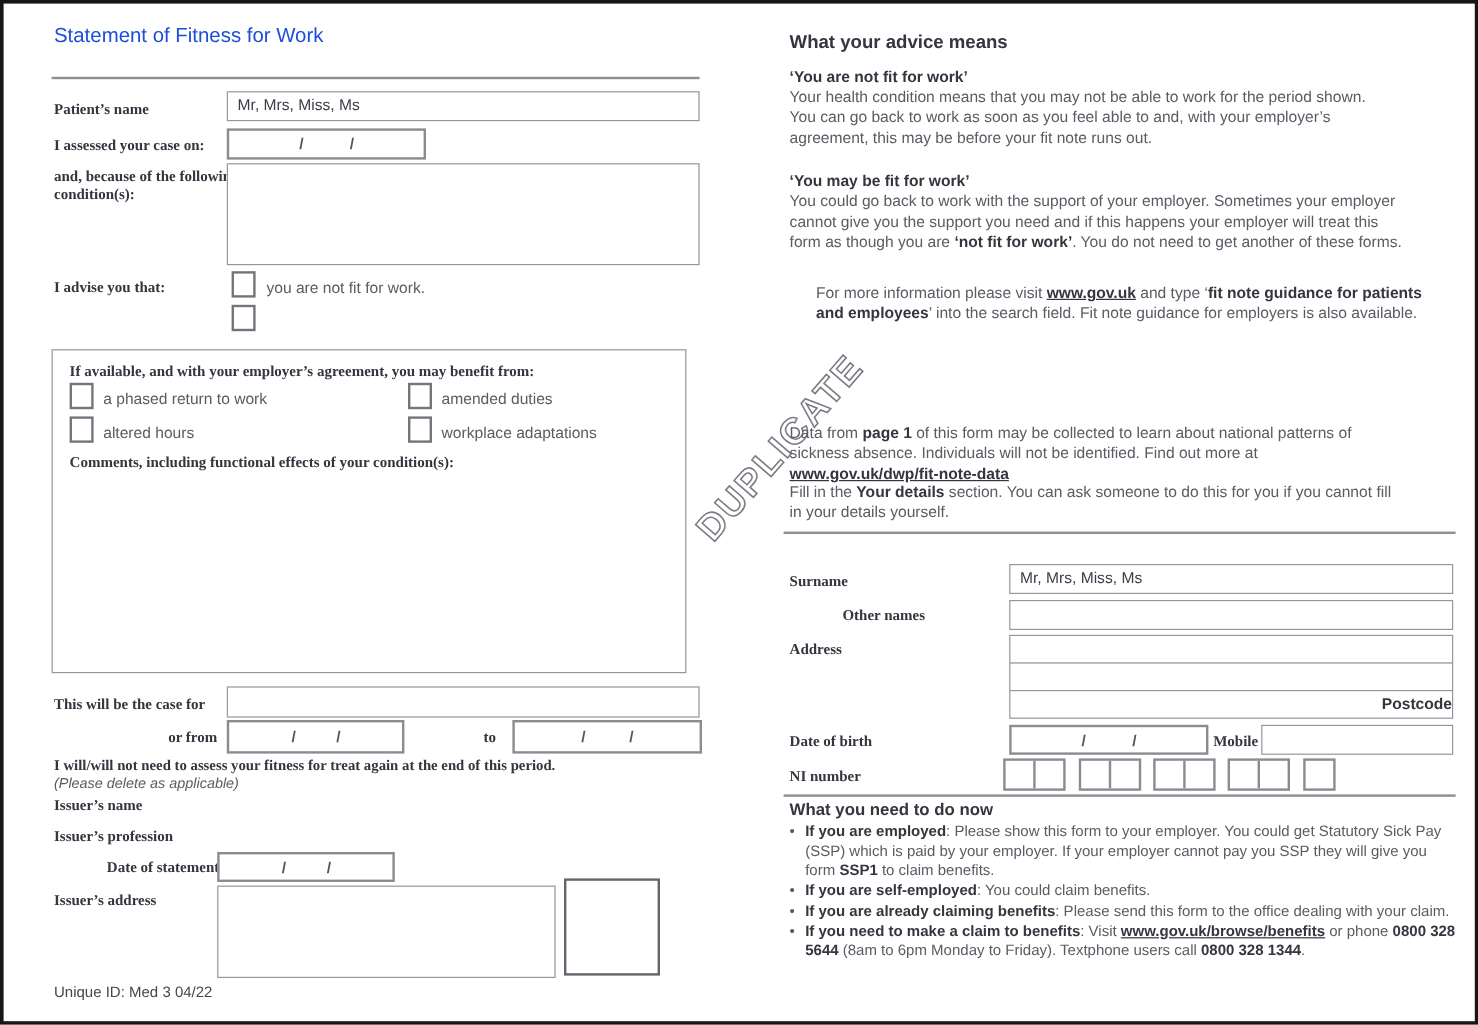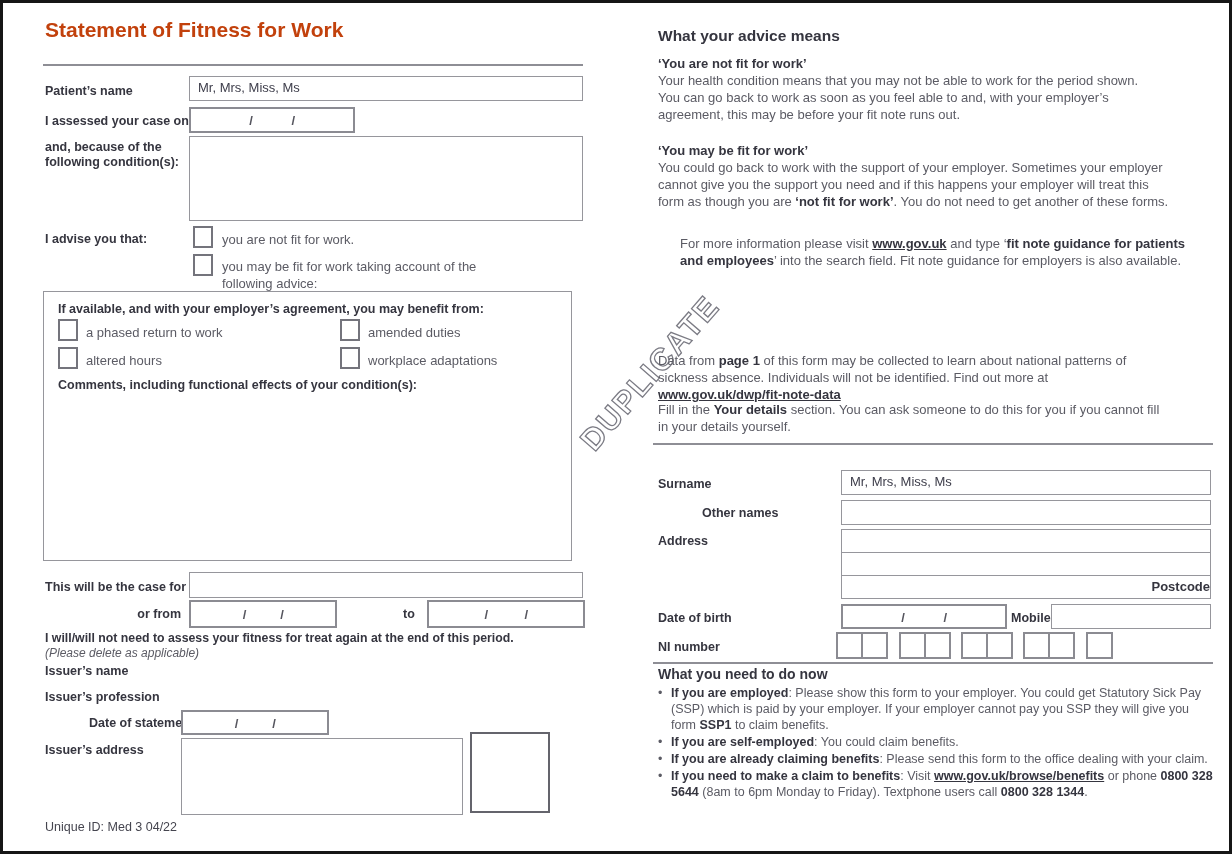--- a/index.html
+++ b/index.html
@@ -1,20 +1,20 @@
 <!DOCTYPE html>
 <html><head>
 <meta charset="utf-8">
 <style>
   html,body{margin:0;padding:0;background:#e8e8e8;}
   .page{position:relative;width:1232px;height:854px;background:#ffffff;border:3px solid #161616;
         box-sizing:border-box;font-family:"Liberation Sans",sans-serif;overflow:hidden;}
   .abs{position:absolute;}
-  .ttl{font-size:21px;font-weight:bold;color:#c2410c;line-height:21px;}
-  .lbl{font-weight:bold;font-size:12.5px;color:#35353f;line-height:15px;}
+  .ttl{font-size:17px;font-weight:normal;color:#1d4ed8;line-height:21px;}
+  .lbl{font-weight:bold;font-size:12.5px;color:#35353f;line-height:15px;font-family:Liberation Serif, serif;}
   .txt{font-size:13px;color:#5b5b64;line-height:17px;}
   .hr{background:#8e8e95;height:2px;}
   .box{border:1.5px solid #96969c;background:#fff;box-sizing:border-box;}
   .val{font-size:13px;color:#3d3d4a;padding-left:8px;display:inline-block;}
   .cb{width:20px;height:22px;border:2px solid #74747c;background:#fff;box-sizing:border-box;}
   .datebox{border:2px solid #8b8b92;background:#fff;box-sizing:border-box;}
   .datebox .sl{position:absolute;top:50%;transform:translateY(-50%);color:#55555e;font-size:13px;font-weight:bold;}
   .datebox .sl:nth-child(1){left:36%;}
   .datebox .sl:nth-child(2){left:62%;}
   .b{font-weight:bold;color:#35353f;}
@@ -49,21 +49,20 @@
     <span class="sl">/</span>
   </div>
 
   <div class="abs lbl" style="left:42px;top:137px;width:156px;">and, because of the following condition(s):</div>
   <div class="abs box" style="left:186px;top:133px;width:394px;height:85px;"></div>
 
   <div class="abs lbl" style="left:42px;top:229px;">I advise you that:</div>
   <div class="abs cb" style="left:190px;top:223px;"></div>
   <div class="abs txt" style="left:219px;top:228px;">you are not fit for work.</div>
   <div class="abs cb" style="left:190px;top:251px;"></div>
-  <div class="abs txt" style="left:219px;top:255px;width:268px;">you may be fit for work taking account of the following advice:</div>
 
   <div class="abs box" style="left:40px;top:288px;width:529px;height:270px;"></div>
   <div class="abs lbl" style="left:55px;top:299px;width:510px;">If available, and with your employer’s agreement, you may benefit from:</div>
   <div class="abs cb" style="left:55px;top:316px;"></div>
   <div class="abs txt" style="left:83px;top:321px;">a phased return to work</div>
   <div class="abs cb" style="left:337px;top:316px;"></div>
   <div class="abs txt" style="left:365px;top:321px;">amended duties</div>
   <div class="abs cb" style="left:55px;top:344px;"></div>
   <div class="abs txt" style="left:83px;top:349px;">altered hours</div>
   <div class="abs cb" style="left:337px;top:344px;"></div>

